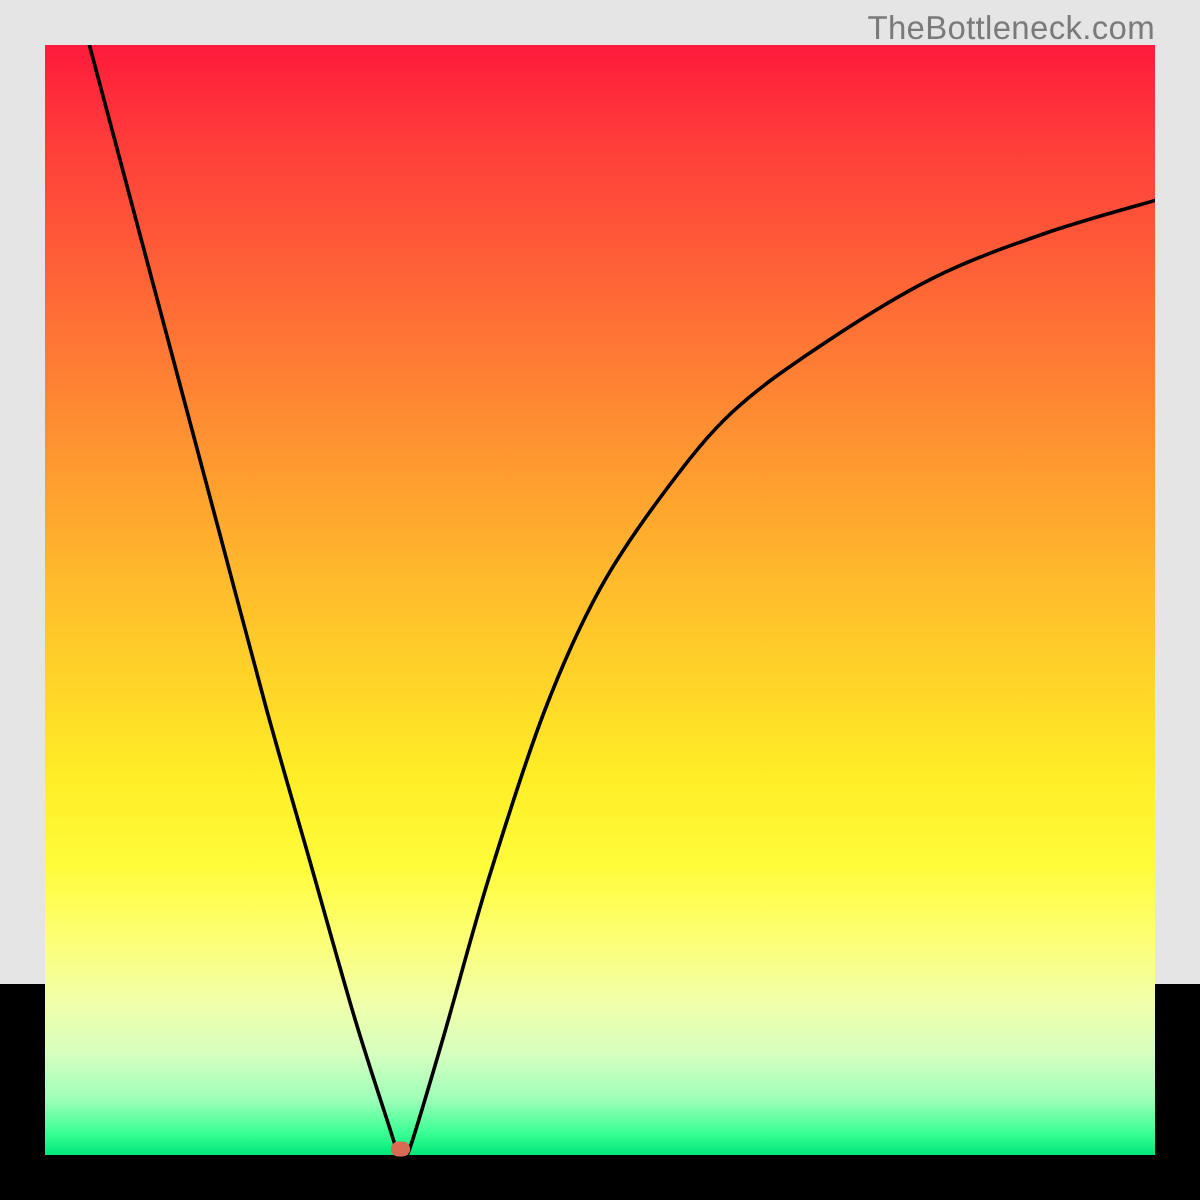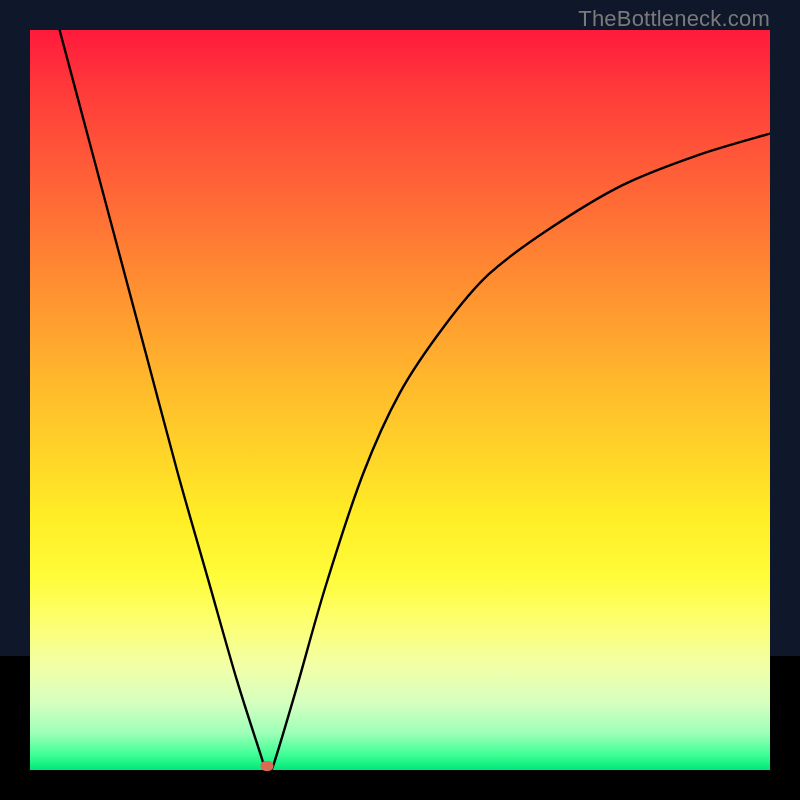--- a/index.html
+++ b/index.html
@@ -10,21 +10,21 @@
     background: #000;
     overflow: hidden;
     font-family: Arial, Helvetica, sans-serif;
   }
   .frame {
     position: absolute;
     left: 0;
     top: 0;
     width: 800px;
     height: 656px;
-    background: #0f172a;
+    background: #e5e5e5;
     text-align: right;
   }
   .plot {
     position: absolute;
     left: 30px;
     top: 30px;
     width: 740px;
     height: 740px;
     background: linear-gradient(to bottom,
       #ff1a3c 0%,

